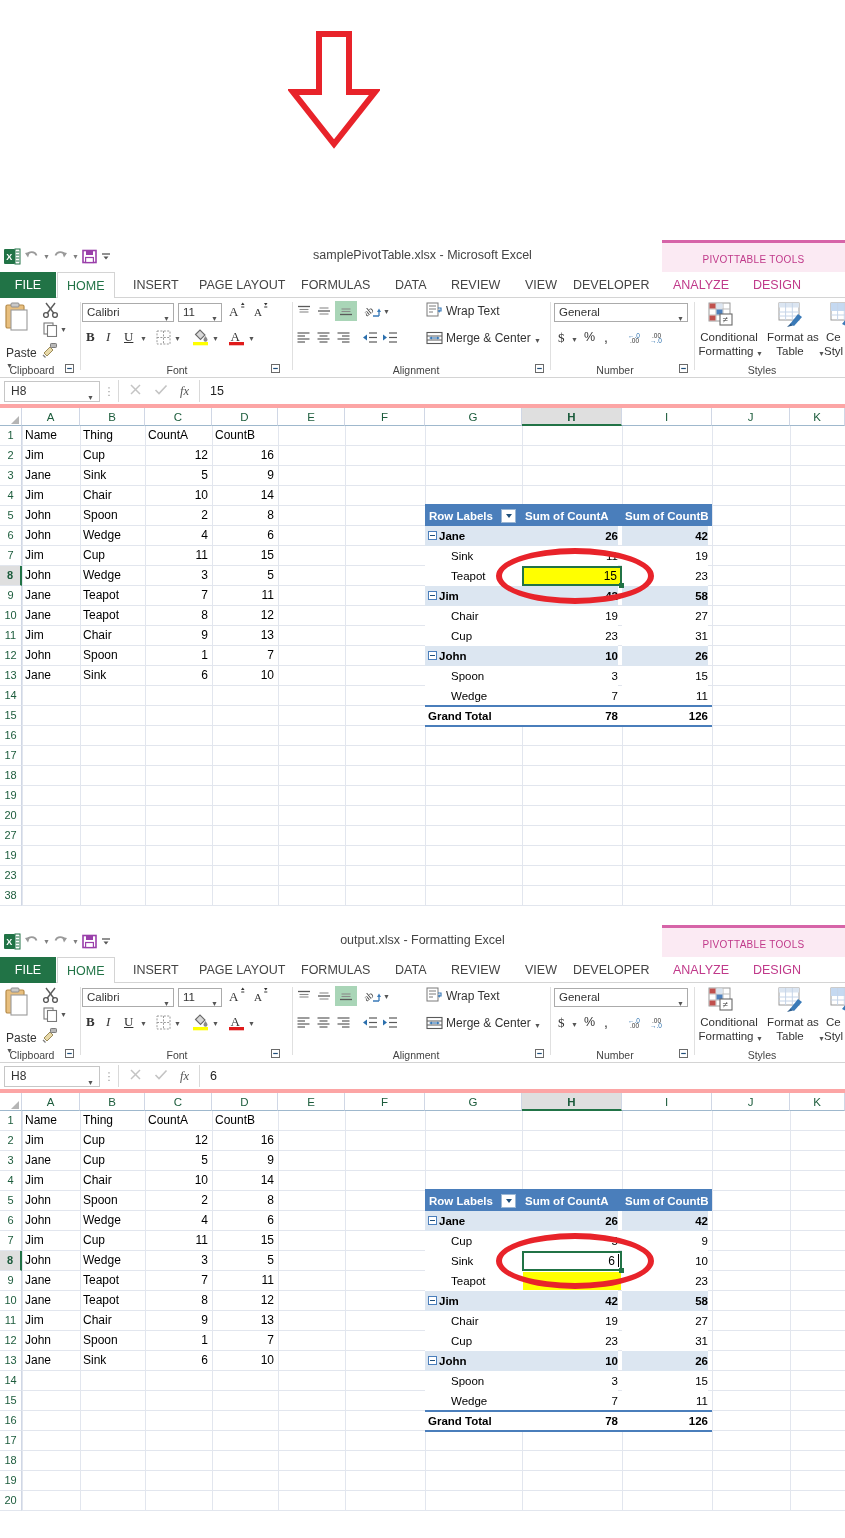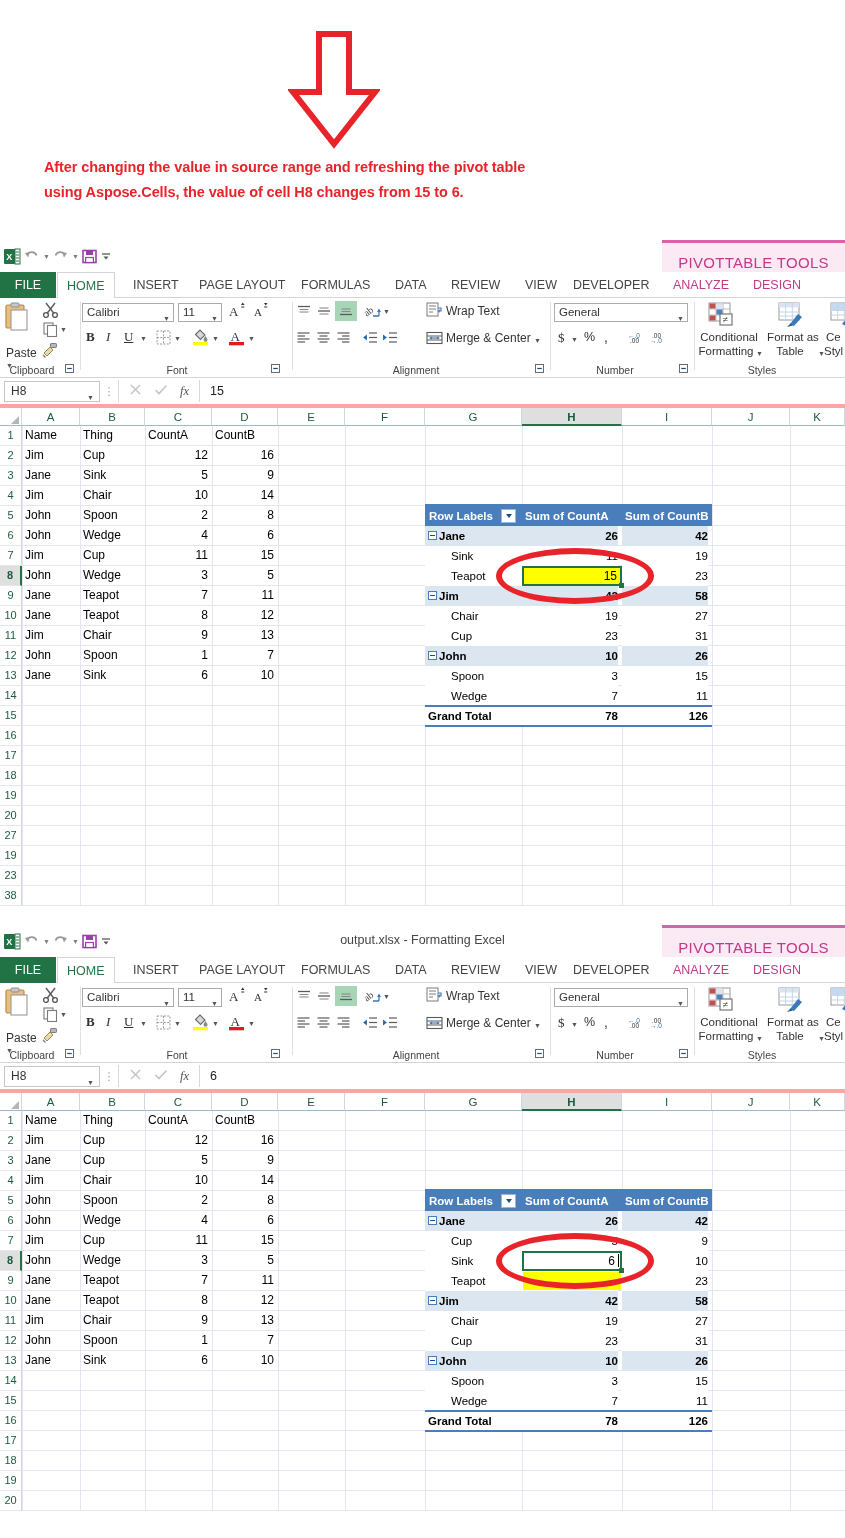--- a/index.html
+++ b/index.html
@@ -30,21 +30,21 @@
   .caret { font-size:7px; color:#7f7f7f; margin-left:1px; }
   .wintitle {
     position:absolute; left:0; right:0; top:8px; text-align:center;
     font-size:12.5px; color:#444; font-family:"Liberation Sans", sans-serif;
   }
   .pt-tools {
     position:absolute; top:0; height:48px; background:#fbeaf3;
     text-align:center; padding-top:5px;
   }
   .pt-tools-bar { position:absolute; left:0; right:0; top:0; height:3px; background:#d664a8; }
-  .pt-tools-label { font-size:15px; color:#c0398a; letter-spacing:0.3px; }
+  .pt-tools-label { font-size:10px; color:#c0398a; letter-spacing:0.3px; }
 
   
   .tabrow { position:relative; height:26px; background:#fff; border-bottom:1px solid #d4d4d4; }
   .tab {
     position:absolute; top:0; height:26px; line-height:26px;
     font-size:12.5px; color:#444; padding:0 9px; white-space:nowrap;
   }
   .tab.file { background:#217346; color:#fff; left:0; width:56px; text-align:center; padding:0; }
   .tab.active { color:#217346; border:1px solid #d4d4d4; border-bottom:1px solid #fff; background:#fff; height:27px; }
   .tab.pt { color:#c0398a; }
@@ -135,24 +135,20 @@
 
   .redcircle { position:absolute; border:6px solid #e8232a; border-radius:50%; }
 </style>
 </head>
 <body>
 
 <div id="annotation">
   <svg id="arrow-svg" width="92" height="120" viewBox="0 0 92 120">
     <polygon points="31,4 61,4 61,62 87,62 46,114 5,62 31,62" fill="#ffffff" stroke="#e8232a" stroke-width="6" stroke-linejoin="miter"></polygon>
   </svg>
-  <div id="annotation-text">
-    <span class="line">After changing the value in source range and refreshing the pivot table</span>
-    <span class="line">using Aspose.Cells, the value of cell H8 changes from 15 to 6.</span>
-  </div>
 </div>
 
 <div class="xlwin" id="win-top" style="top:240px;">
     <div class="titlebar">
       <div class="qat">
         <span class="qat-icon">
           <svg width="17" height="17" viewBox="0 0 17 17">
             <rect x="0" y="1" width="11" height="15" rx="1" fill="#217346"></rect>
             <text x="2.2" y="12" font-size="9" fill="#fff" font-family="Liberation Sans, sans-serif" font-weight="bold">X</text>
             <rect x="11" y="1" width="5" height="15" fill="#fff" stroke="#217346" stroke-width="1"></rect>
@@ -183,20 +179,21 @@
             <rect x="3.6" y="8.5" width="7.8" height="5" fill="#fff" stroke="#9a3faa" stroke-width="1.2"></rect>
           </svg>
         </span>
         <span class="qat-icon">
           <svg width="12" height="12" viewBox="0 0 12 12">
             <line x1="2" y1="4" x2="10" y2="4" stroke="#555" stroke-width="1.3"></line>
             <polygon points="3.5,6.5 8.5,6.5 6,9.5" fill="#555"></polygon>
           </svg>
         </span>
       </div>
+      <div class="wintitle">samplePivotTable.xlsx - Microsoft Excel</div>
       <div class="pt-tools" style="left: 662px; width: 183px;">
         <div class="pt-tools-bar"></div>
         <div class="pt-tools-label" style="margin-top: 9px;">PIVOTTABLE TOOLS</div>
       </div>
     </div>
     <div class="tabrow">
       <div class="tab file" style="left: 0px;">FILE</div>
       <div class="tab active" style="left: 57px;">HOME</div>
       <div class="tab" style="left: 124px;">INSERT</div>
       <div class="tab" style="left: 190px;">PAGE LAYOUT</div>

